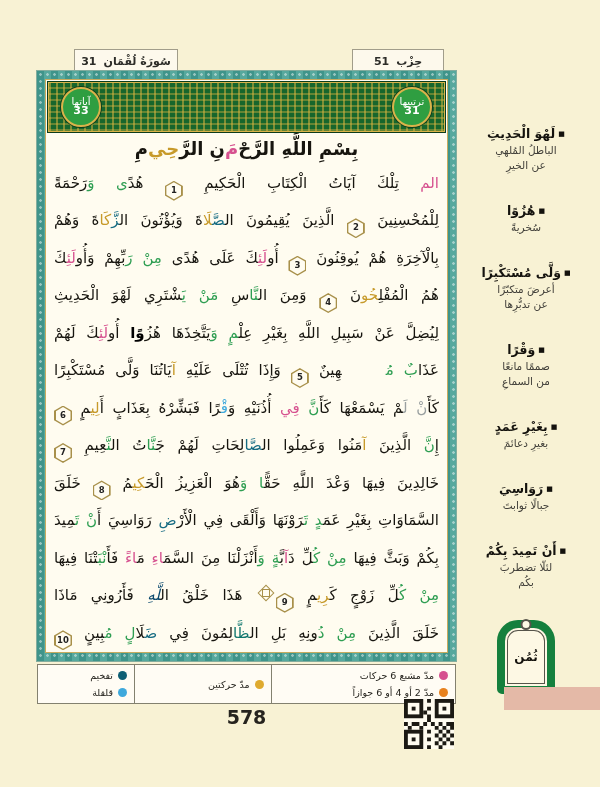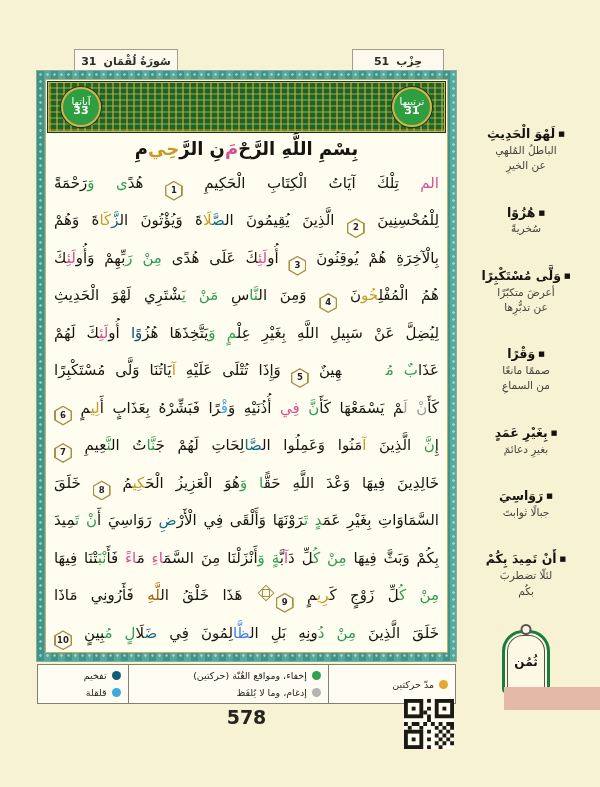--- a/index.html
+++ b/index.html
@@ -62,21 +62,21 @@
        transform:rotate(45deg);margin:0 4px;position:relative;vertical-align:1px;}
   .rub::after{content:"";position:absolute;inset:1px;border:1px solid #a8904a;transform:rotate(45deg);}
 
   
   #margin-notes{position:absolute;left:456px;top:126px;width:140px;height:568px;
                 display:flex;flex-direction:column;justify-content:space-between;align-items:center;
                 direction:rtl;text-align:center;}
   .note .term{font-size:12.5px;font-weight:bold;color:#14120d;line-height:1.35;}
   .note .bullet{font-size:7px;vertical-align:2px;margin-left:3px;color:#14120d;}
   .note .def{font-size:10.5px;color:#42403a;line-height:1.45;}
-  .thumn{width:42px;height:58px;border:3px solid #15803d;border-radius:21px 21px 5px 5px;
+  .thumn{width:42px;height:58px;border:8px solid #15803d;border-radius:21px 21px 5px 5px;
          position:relative;display:flex;align-items:center;justify-content:center;
          background:#fdf8e4;box-shadow:inset 0 0 0 2px #fdf8e4, inset 0 0 0 3px #56544a;}
   .thumn::before{content:"";position:absolute;top:-9px;left:50%;transform:translateX(-50%);
          width:7px;height:7px;border-radius:50%;border:2px solid #56544a;background:#fdf8e4;}
   .thumn .tlabel{font-size:12px;font-weight:bold;color:#14120d;}
 
   
   #legend{position:absolute;left:37px;top:664px;width:419px;height:40px;box-sizing:border-box;
           background:#fffcf4;border:1px solid #83816f;display:flex;direction:rtl;}
   .lcol{display:flex;flex-direction:column;justify-content:space-around;padding:2px 7px;box-sizing:border-box;}
@@ -135,39 +135,39 @@
               </span><span> هُدً</span><span style="color: rgb(46, 158, 82);">ى وَ</span><span>رَحْمَةً</span></div>
             <div class="qline"><span>لِلْمُحْسِنِينَ </span><span class="vm">
                 <span>2</span>
               </span><span> الَّذِينَ يُقِيمُونَ ال</span><span style="color: rgb(21, 107, 130);">صَّ</span><span style="color: rgb(199, 154, 42);">لَا</span><span>ةَ وَيُؤْتُونَ ال</span><span style="color: rgb(21, 107, 130);">زَّ</span><span style="color: rgb(199, 154, 42);">كَا</span><span>ةَ وَهُمْ</span></div>
             <div class="qline"><span>بِالْ</span><span style="color: rgb(232, 130, 30);">آ</span><span>خِرَةِ هُمْ يُوقِنُونَ </span><span class="vm">
                 <span>3</span>
               </span><span> أُو</span><span style="color: rgb(214, 81, 143);">لَئِ</span><span>كَ عَلَى هُدًى </span><span style="color: rgb(46, 158, 82);">مِنْ رَ</span><span>بِّهِمْ وَأُو</span><span style="color: rgb(214, 81, 143);">لَئِ</span><span>كَ</span></div>
             <div class="qline"><span>هُمُ الْمُفْلِ</span><span style="color: rgb(199, 154, 42);">حُو</span><span>نَ </span><span class="vm">
                 <span>4</span>
               </span><span> وَمِنَ ال</span><span style="color: rgb(46, 158, 82);">نَّا</span><span>سِ </span><span style="color: rgb(46, 158, 82);">مَنْ يَ</span><span>شْتَرِي لَهْوَ الْحَدِيثِ</span></div>
-            <div class="qline"><span>لِيُضِلَّ عَنْ سَبِيلِ اللَّهِ بِغَيْرِ عِلْ</span><span style="color: rgb(46, 158, 82);">مٍ وَ</span><span>يَتَّخِذَهَا هُزُ</span><span style="color: #0c4a6e;">وًا</span><span> أُو</span><span style="color: rgb(214, 81, 143);">لَئِ</span><span>كَ لَهُمْ</span></div>
+            <div class="qline"><span>لِيُضِلَّ عَنْ سَبِيلِ اللَّهِ بِغَيْرِ عِلْ</span><span style="color: rgb(46, 158, 82);">مٍ وَ</span><span>يَتَّخِذَهَا هُزُ</span><span style="color: #000000; font-weight: bold;">وًا</span><span> أُو</span><span style="color: rgb(214, 81, 143);">لَئِ</span><span>كَ لَهُمْ</span></div>
             <div class="qline"><span>عَذَا</span><span style="color: rgb(46, 158, 82); margin-left: 44px;">بٌ مُ</span><span>هِينٌ </span><span class="vm">
                 <span>5</span>
               </span><span> وَإِذَا تُتْلَى عَلَيْهِ </span><span style="color: rgb(199, 154, 42);">آ</span><span>يَاتُنَا وَلَّى مُسْتَكْبِرًا</span></div>
             <div class="qline"><span>كَأَ</span><span style="color: rgb(154, 160, 160);">نْ لَ</span><span>مْ يَسْمَعْهَا كَأَ</span><span style="color: rgb(46, 158, 82);">نَّ</span><span> </span><span style="color: rgb(214, 81, 143);">فِي</span><span> أُذُنَيْهِ وَ</span><span style="color: rgb(63, 169, 220);">قْ</span><span>رًا فَبَشِّرْهُ بِعَذَابٍ أَ</span><span style="color: rgb(199, 154, 42);">لِي</span><span>مٍ </span><span class="vm">
                 <span>6</span>
               </span></div>
             <div class="qline"><span>إِ</span><span style="color: rgb(46, 158, 82);">نَّ</span><span> الَّذِينَ </span><span style="color: rgb(199, 154, 42);">آ</span><span>مَنُوا وَعَمِلُوا ال</span><span style="color: rgb(21, 107, 130);">صَّا</span><span>لِحَاتِ لَهُمْ جَ</span><span style="color: rgb(46, 158, 82);">نَّا</span><span>تُ ال</span><span style="color: rgb(46, 158, 82);">نَّ</span><span>عِيمِ </span><span class="vm">
                 <span>7</span>
               </span></div>
             <div class="qline"><span>خَالِدِينَ فِيهَا وَعْدَ اللَّهِ حَقًّ</span><span style="color: rgb(46, 158, 82);">ا وَ</span><span>هُوَ الْعَزِيزُ الْحَ</span><span style="color: rgb(199, 154, 42);">كِي</span><span>مُ </span><span class="vm">
                 <span>8</span>
               </span><span> خَلَقَ</span></div>
             <div class="qline"><span>السَّمَاوَاتِ بِغَيْرِ عَمَ</span><span style="color: rgb(46, 158, 82);">دٍ تَ</span><span>رَوْنَهَا وَأَلْقَى فِي الْأَرْ</span><span style="color: rgb(21, 107, 130);">ضِ</span><span> رَوَاسِيَ أَ</span><span style="color: rgb(46, 158, 82);">نْ تَ</span><span>مِيدَ</span></div>
             <div class="qline"><span>بِكُمْ وَبَثَّ فِيهَا </span><span style="color: rgb(46, 158, 82);">مِنْ كُ</span><span>لِّ دَ</span><span style="color: rgb(214, 81, 143);">آ</span><span>بَّ</span><span style="color: rgb(46, 158, 82);">ةٍ وَ</span><span>أَنْزَلْنَا مِنَ السَّمَ</span><span style="color: rgb(214, 81, 143);">اءِ</span><span> مَ</span><span style="color: rgb(214, 81, 143);">اءً</span><span> فَأَ</span><span style="color: rgb(46, 158, 82);">نْبَ</span><span>تْنَا فِيهَا</span></div>
             <div class="qline"><span style="color: rgb(46, 158, 82);">مِنْ كُ</span><span>لِّ زَوْجٍ كَ</span><span style="color: rgb(199, 154, 42);">رِي</span><span>مٍ </span><span class="vm">
                 <span>9</span>
-              </span><span class="rub"></span><span> هَذَا خَلْقُ ال</span><span style="color: #a16207;">لَّهِ</span><span> فَأَرُونِي مَاذَا</span></div>
-            <div class="qline"><span>خَلَقَ الَّذِينَ </span><span style="color: rgb(46, 158, 82);">مِنْ دُ</span><span>ونِهِ بَلِ ال</span><span style="color: #3b82f6; margin-top: 26px;">ظَّا</span><span>لِمُونَ فِي </span><span style="color: rgb(21, 107, 130);">ضَ</span><span>لَا</span><span style="color: rgb(46, 158, 82);">لٍ مُ</span><span>بِينٍ </span><span class="vm">
+              </span><span class="rub"></span><span> هَذَا خَلْقُ ال</span><span style="color: #0c4a6e; font-style: italic;">لَّهِ</span><span> فَأَرُونِي مَاذَا</span></div>
+            <div class="qline"><span>خَلَقَ الَّذِينَ </span><span style="color: rgb(46, 158, 82);">مِنْ دُ</span><span>ونِهِ بَلِ ال</span><span style="color: #0f766e; margin-top: 26px;">ظَّا</span><span>لِمُونَ فِي </span><span style="color: rgb(21, 107, 130);">ضَ</span><span>لَا</span><span style="color: rgb(46, 158, 82);">لٍ مُ</span><span>بِينٍ </span><span class="vm">
                 <span>10</span>
               </span></div>
           </div>
       </div>
 
     </div>
   </div>
 
   <div id="margin-notes">
       <div class="note">
@@ -201,34 +201,34 @@
         <div class="term"><span class="bullet">■</span>أَنْ تَمِيدَ بِكُمْ</div>
         <div class="def">لئلّا تضطربَ</div>
         <div class="def">بكُم</div>
       </div>
       <div class="thumn">
         <span class="tlabel">ثُمُن</span>
       </div>
     </div>
 
   <div id="legend">
+      <div class="lcol lcol1">
+        <div class="litem">
+          <span class="ldot" style="background: rgb(214, 81, 143);"></span>
+          <span class="llabel">مدّ مشبع 6 حركات</span>
+        </div>
+        <div class="litem">
+          <span class="ldot" style="background: rgb(232, 130, 30);"></span>
+          <span class="llabel">مدّ 2 أو 4 أو 6 جوازاً</span>
+        </div>
+      </div>
       <div class="lcol lcol2 center">
         <div class="litem">
           <span class="ldot" style="background: rgb(223, 170, 46);"></span>
           <span class="llabel">مدّ حركتين</span>
-        </div>
-      </div>
-      <div class="lcol lcol3">
-        <div class="litem">
-          <span class="ldot" style="background: rgb(51, 161, 76);"></span>
-          <span class="llabel">إخفاء، ومواقع الغُنّة (حركتين)</span>
-        </div>
-        <div class="litem">
-          <span class="ldot" style="background: rgb(179, 179, 179);"></span>
-          <span class="llabel">إدغام، وما لا يُلفَظ</span>
         </div>
       </div>
       <div class="lcol lcol4">
         <div class="litem">
           <span class="ldot" style="background: rgb(14, 95, 116);"></span>
           <span class="llabel">تفخيم</span>
         </div>
         <div class="litem">
           <span class="ldot" style="background: rgb(63, 169, 220);"></span>
           <span class="llabel">قلقلة</span>

